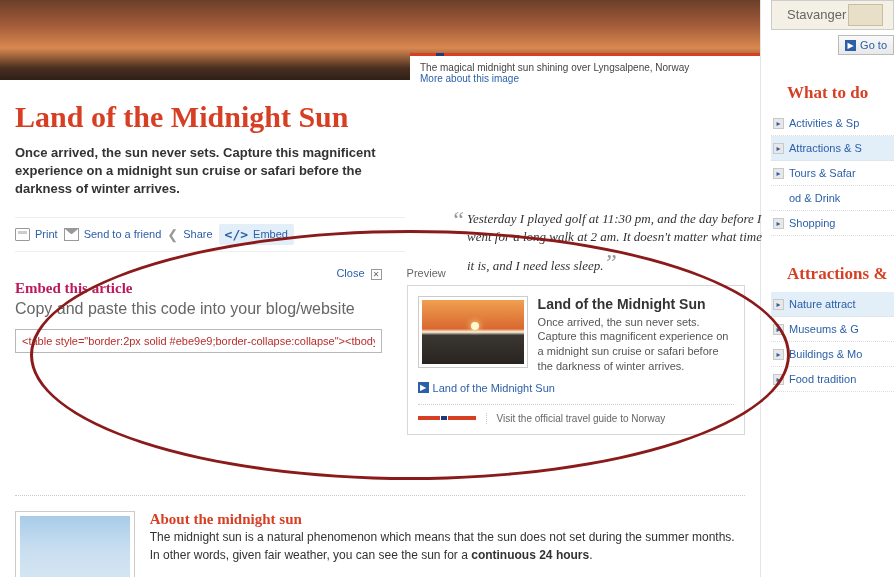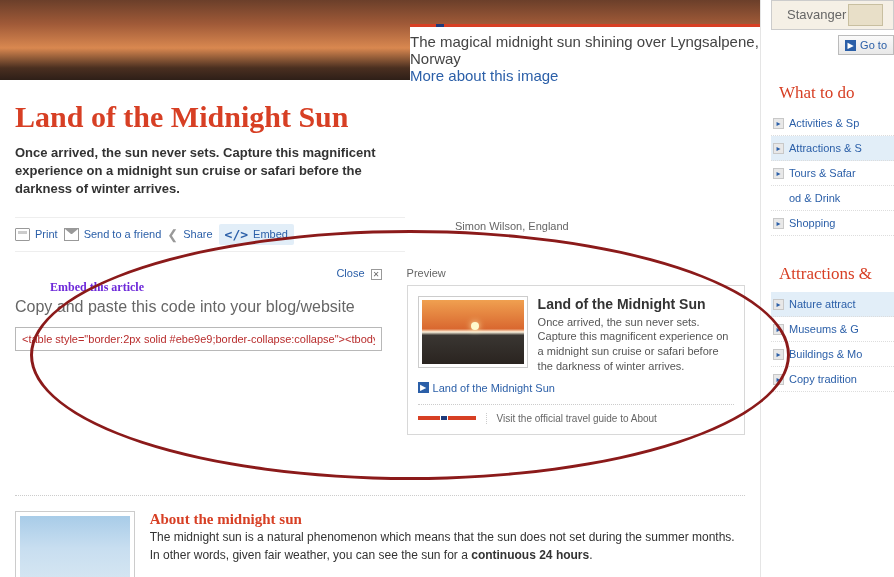--- a/index.html
+++ b/index.html
@@ -3,21 +3,21 @@
 <meta charset="utf-8">
 <style>
 * { box-sizing: border-box; margin: 0; padding: 0; }
 body { font-family: Verdana, Arial, sans-serif; font-size: 12px; color: #333; background: #fff; width: 894px; overflow: hidden; }
 
 .container { display: flex; }
 .main { width: 760px; padding: 0 15px 15px; }
 .sidebar { width: 134px; padding-left: 10px; border-left: 1px solid #e5e5e5; }
 
 .hero { height: 80px; background: linear-gradient(180deg, #6b3f2a 0%, #a05a38 30%, #d98850 60%, #4a2f20 85%, #2e1f18 100%); position: relative; margin: 0 -15px 0; }
-.hero-caption { position: absolute; right: 0; bottom: -10px; width: 350px; background: #fff; border-top: 3px solid #d73f24; padding: 6px 0; font-size: 15px; color: #444; }
+.hero-caption { position: absolute; right: 0; bottom: -10px; width: 350px; background: #fff; border-top: 3px solid #d73f24; padding: 6px 10px; font-size: 10px; color: #444; }
 .cap-bars { position: absolute; top: -3px; left: 0; height: 3px; width: 70px; display: flex; }
 .cap-bars span { height: 3px; }
 .cap-bars .r { background: #d73f24; width: 25px; }
 .cap-bars .b { background: #1e3a7b; width: 8px; margin: 0 2px; }
 .cap-bars .r2 { background: #d73f24; width: 35px; }
 .hero-caption a { color: #2b5fa8; text-decoration: none; text-align: right; }
 
 h1.title { font-family: Georgia, serif; font-size: 30px; font-weight: bold; color: #d73f24; margin: 20px 0 10px; }
 .lead { font-weight: bold; font-size: 13px; color: #333; width: 390px; line-height: 1.4; }
 .interest { font-size: 11px; color: #666; margin-top: 10px; max-width: 390px; }
@@ -39,21 +39,21 @@
 .icon-print::after { content: ''; position: absolute; top: 2px; left: 2px; right: 2px; height: 3px; background: #ccc; }
 .icon-mail { border: 1px solid #999; background: #fff; position: relative; }
 .icon-mail::after { content: ''; position: absolute; top: 0; left: 0; right: 0; height: 0; border-left: 6px solid transparent; border-right: 6px solid transparent; border-top: 5px solid #999; }
 .icon-share { font-size: 13px; color: #999; }
 .icon-embed { font-family: monospace; font-size: 13px; color: #2b5fa8; font-weight: bold; }
 
 .embed-section { margin-top: 15px; display: flex; gap: 25px; position: relative; }
 .embed-left { width: 390px; }
 .embed-close { text-align: right; font-size: 11px; color: #2b5fa8; }
 .embed-close .x { display: inline-block; width: 11px; height: 11px; border: 1px solid #999; font-size: 8px; line-height: 9px; text-align: center; color: #666; margin-left: 3px; }
-.embed-title { font-family: Georgia, serif; font-size: 12px; font-weight: bold; color: #6d28d9; margin-left: 35px; }
+.embed-title { font-family: Georgia, serif; font-size: 15px; font-weight: bold; color: #be185d; }
 .embed-sub { font-size: 16px; color: #666; margin: 3px 0 11px; }
 .embed-input { width: 100%; border: 1px solid #b8b8b8; padding: 5px 6px; font-size: 11px; color: #b82c2c; font-family: Verdana, sans-serif; background: #fff; }
 
 .preview-col { width: 360px; }
 .preview-label { font-size: 11px; color: #666; margin-bottom: 6px; }
 .preview-box { border: 1px solid #d8d8d8; padding: 10px; background: #fff; }
 .preview-top { display: flex; gap: 10px; }
 .preview-img { width: 110px; height: 72px; border: 1px solid #ccc; padding: 3px; background: #fff; }
 .preview-img-inner { width: 100%; height: 100%; background: linear-gradient(180deg, #f0a050 0%, #d96830 45%, #fff5e0 50%, #3a3632 55%, #2a2420 100%); position: relative; }
 .preview-img-inner::after { content: ''; position: absolute; left: 48%; top: 35%; width: 8px; height: 8px; background: #fffacd; border-radius: 50%; box-shadow: 0 0 6px #fff0b0; }
@@ -77,21 +77,21 @@
 .about-img-inner { width: 100%; height: 100%; background: linear-gradient(180deg, #a8cce8 0%, #c8def0 50%, #d5e6f2 100%); }
 .about-txt h3 { font-family: Georgia, serif; color: #d73f24; font-size: 15px; font-weight: bold; }
 .about-txt p { font-size: 12px; color: #333; line-height: 1.5; }
 .about-txt b { font-weight: bold; }
 
 .map { width: 100%; height: 30px; border: 1px solid #ccc; background: #f5f0e6; position: relative; margin-bottom: 5px; }
 .map-label { position: absolute; left: 15px; top: 6px; font-size: 13px; color: #666; }
 .map-shape { position: absolute; right: 10px; top: 3px; width: 35px; height: 22px; background: #e8dfc8; border: 1px solid #c8bfa0; }
 .goto-btn { display: flex; align-items: center; gap: 4px; background: linear-gradient(#fafafa,#e8e8e8); border: 1px solid #bbb; padding: 3px 6px; font-size: 11px; color: #2b5fa8; width: fit-content; margin-left: auto; }
 
-.side-h { font-family: Georgia, serif; font-size: 17px; font-weight: normal; color: #d73f24; margin: 28px 8px 8px; white-space: nowrap; }
+.side-h { font-family: Georgia, serif; font-size: 17px; font-weight: bold; color: #d73f24; margin: 28px 16px 8px; white-space: nowrap; }
 .side-list { list-style: none; }
 .side-list li { padding: 6px 0 6px 2px; border-bottom: 1px dotted #ddd; font-size: 11px; display: flex; align-items: center; gap: 5px; white-space: nowrap; }
 .side-list li a { color: #2b5fa8; text-decoration: none; }
 .side-list li.active { background: #e2eef8; }
 .sq { width: 11px; height: 11px; background: #e8e8e8; border: 1px solid #c8c8c8; color: #2b5fa8; font-size: 8px; line-height: 9px; text-align: center; flex-shrink: 0; }
 </style>
 </head>
 <body>
 
 <div class="container">
@@ -106,20 +106,21 @@
         <span>The magical midnight sun shining over Lyngsalpene, Norway</span><br>
         <a href="#">More about this image</a>
       </div>
     </div>
 
     <div class="content-wrap">
       <h1 class="title">Land of the Midnight Sun</h1>
       <p class="lead">Once arrived, the sun never sets. Capture this magnificent experience on a midnight sun cruise or safari before the darkness of winter arrives.</p>
 
       <div class="quote-box">
+        <div class="quote">Yesterday I played golf at 11:30 pm, and the day before I went for a long walk at 2 am. It doesn't matter what time it is, and I need less sleep.</div>
         <div class="quote-author">Simon Wilson, England</div>
       </div>
 
       <div class="actions">
         <div class="action">
           <span class="icon-sm icon-print"></span>
           <span>Print</span>
         </div>
         <div class="action">
           <span class="icon-sm icon-mail"></span>
@@ -160,21 +161,21 @@
             <div class="preview-link">
               <span class="arrow-sq">▶</span>
               <span>Land of the Midnight Sun</span>
             </div>
             <div class="preview-foot">
               <div class="foot-bars">
                   <span class="r"></span>
                   <span class="b"></span>
                   <span class="r2"></span>
                 </div>
-              <div class="foot-txt">Visit the official travel guide to About</div>
+              <div class="foot-txt">Visit the official travel guide to Norway</div>
             </div>
           </div>
         </div>
       </div>
 
       <div class="about">
         <div class="about-img">
             <div class="about-img-inner"></div>
           </div>
         <div class="about-txt">
@@ -230,19 +231,19 @@
       <li>
           <span class="sq">▸</span>
           <a>Museums &amp; G</a>
         </li>
       <li>
           <span class="sq">▸</span>
           <a>Buildings &amp; Mo</a>
         </li>
       <li>
           <span class="sq">▸</span>
-          <a>Copy tradition</a>
+          <a>Food tradition</a>
         </li>
     </ul>
   </div>
 </div>
 
 <div class="ellipse"></div>
 
 </body></html>

